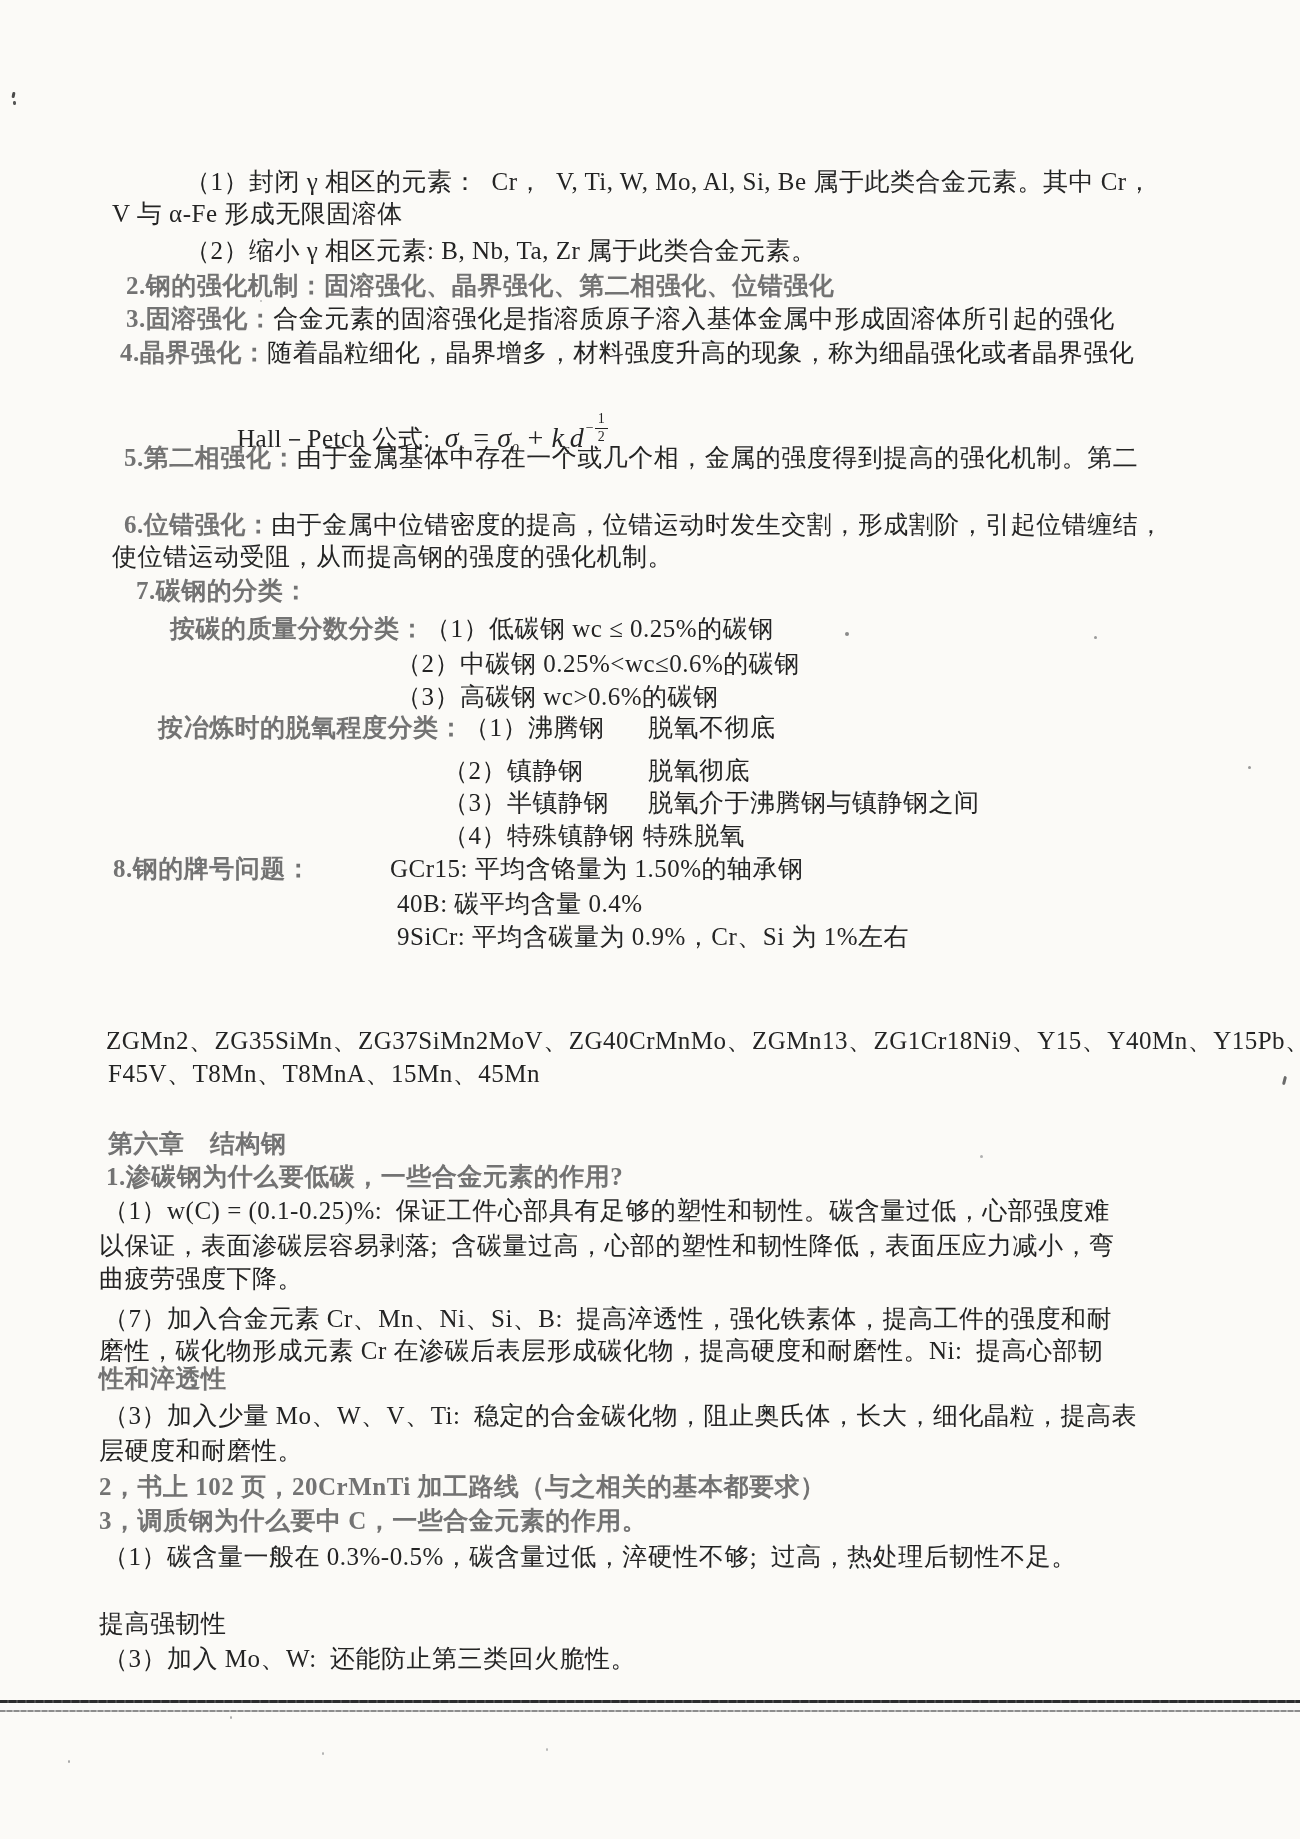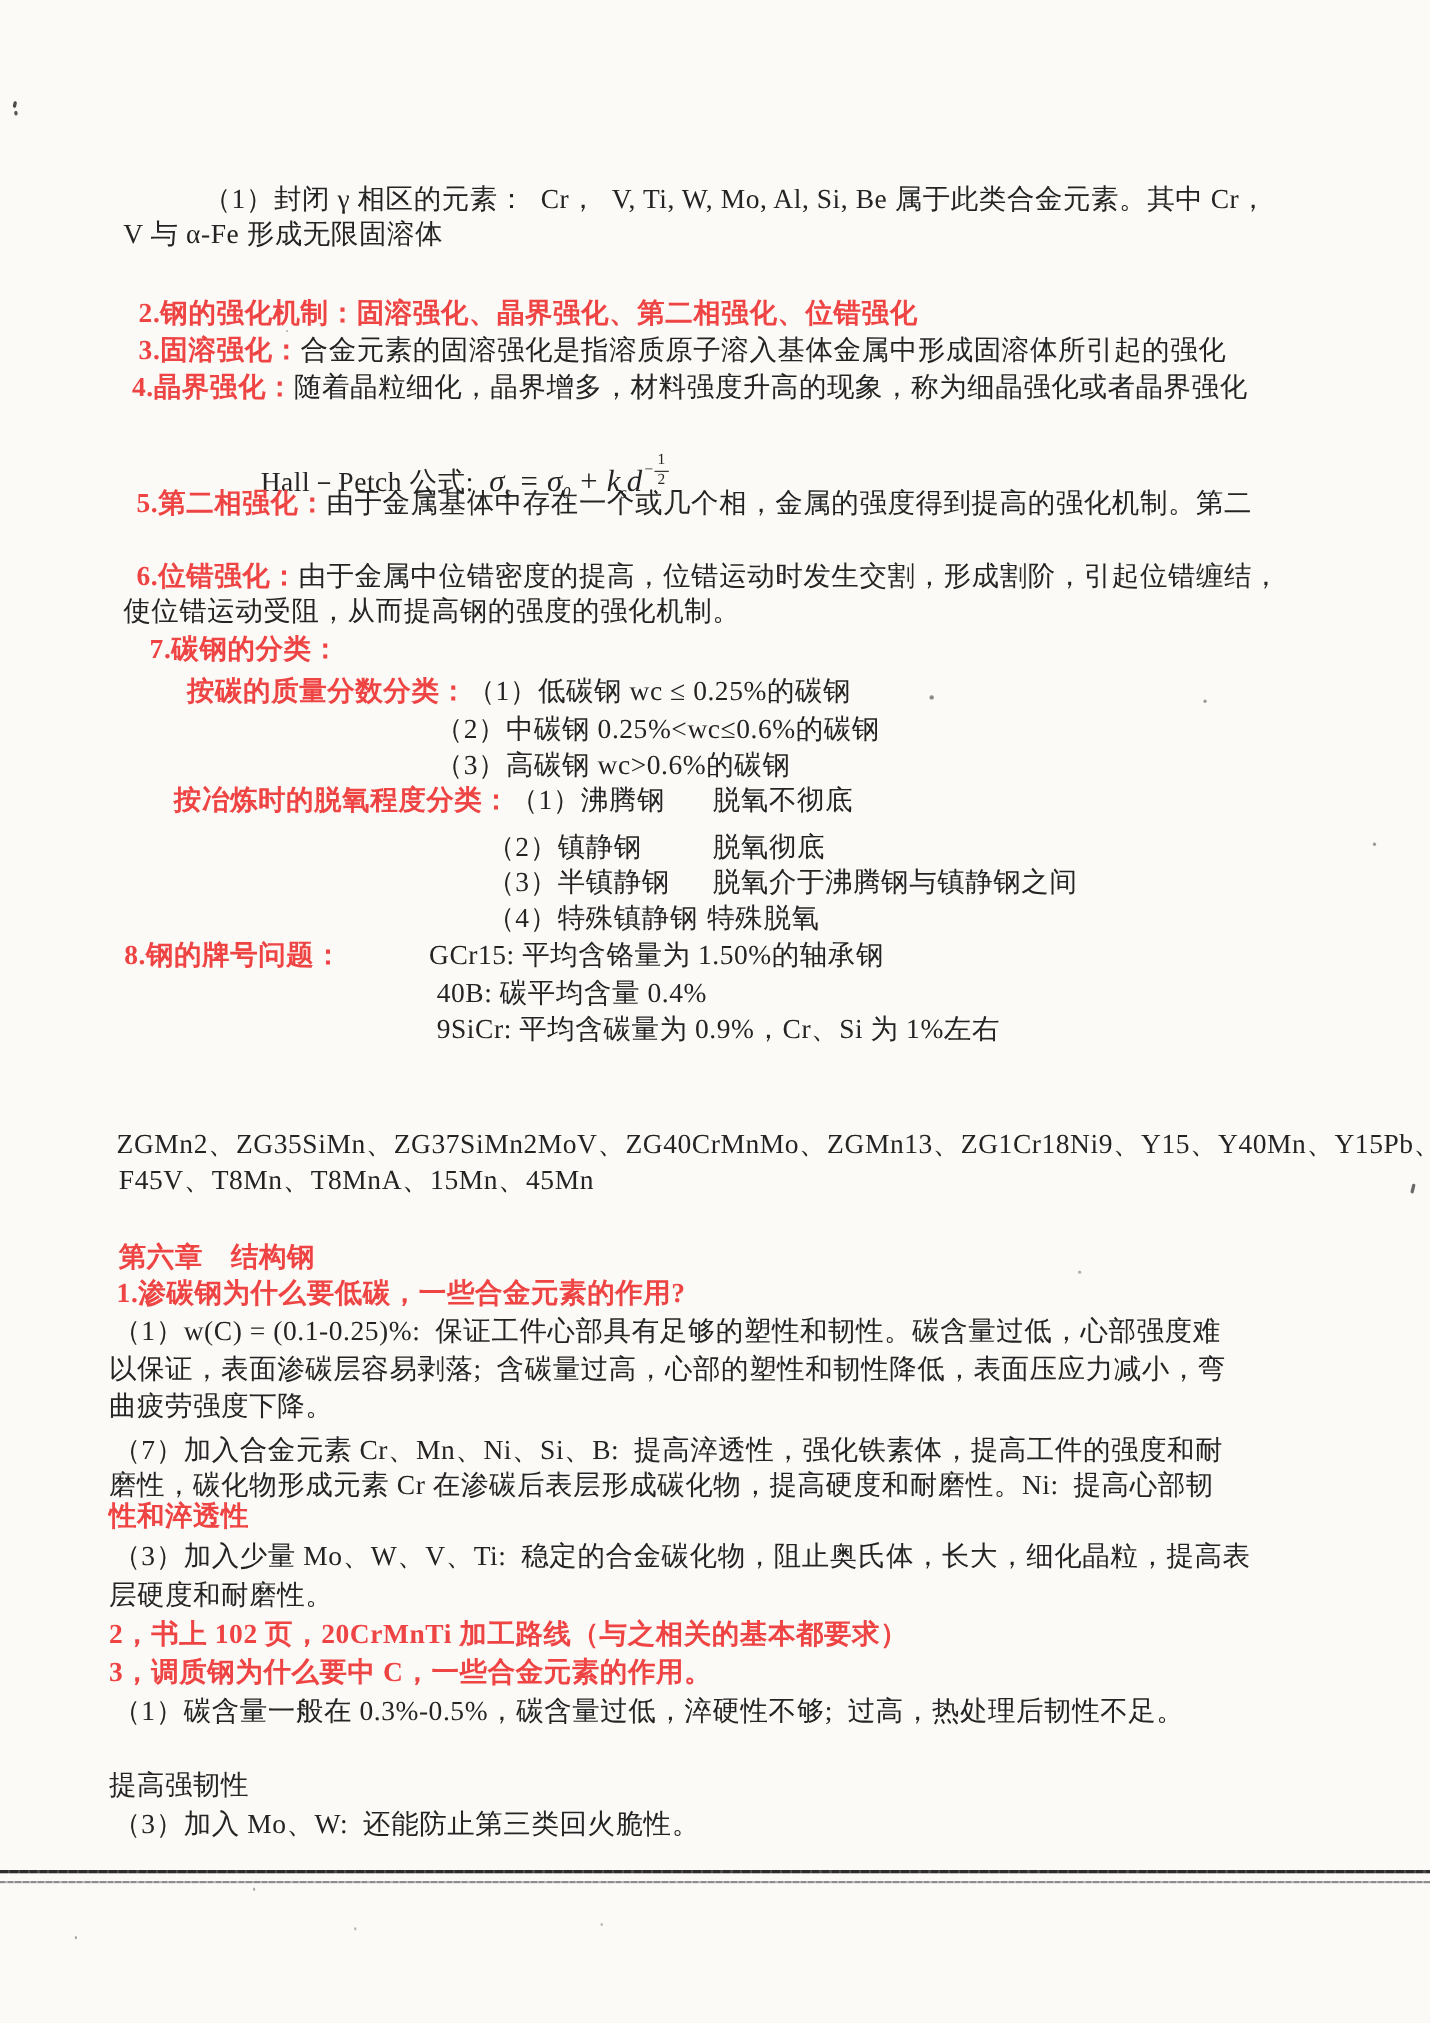--- a/index.html
+++ b/index.html
@@ -13,21 +13,21 @@
     color:#1f1f1f;
   }
   .line{
     position:absolute;
     font-size:25px;
     line-height:32px;
     white-space:pre;
     letter-spacing:0.5px;
     color:#242424;
   }
-  .b, .line .lbl{font-weight:700;color:#ef4444;}
+  .b, .line .lbl{font-weight:700;color:#737373;}
   .col2{position:absolute;top:0;}
   
   .formula{font-size:25px;}
   .formula .math{font-style:italic;font-size:28px;letter-spacing:0;}
   .formula .math sub{font-size:15px;font-style:italic;}
   .formula .pfx{font-style:normal;margin-right:14px;}
   .exp{
     display:inline-flex;align-items:center;
     transform:translateY(-15px);
     font-size:14px;font-style:normal;margin-left:2px;
@@ -43,20 +43,21 @@
   
   .speck{position:absolute;border-radius:50%;}
 </style>
 </head>
 <body>
 
 <div class="page">
 
   <div class="line" style="left:185px;top:166px;"><span>（1）封闭 γ 相区的元素：  Cr，  V, Ti, W, Mo, Al, Si, Be 属于此类合金元素。其中 Cr，</span></div>
   <div class="line" style="left:112px;top:198px;"><span>V 与 α-Fe 形成无限固溶体</span></div>
+  <div class="line" style="left:185px;top:235px;"><span>（2）缩小 γ 相区元素: B, Nb, Ta, Zr 属于此类合金元素。</span></div>
   <div class="line b" style="left:126px;top:270px;"><span>2.钢的强化机制：固溶强化、晶界强化、第二相强化、位错强化</span></div>
   <div class="line" style="left:126px;top:303px;"><span class="lbl">3.固溶强化：</span><span>合金元素的固溶强化是指溶质原子溶入基体金属中形成固溶体所引起的强化</span></div>
   <div class="line" style="left:120px;top:337px;"><span class="lbl">4.晶界强化：</span><span>随着晶粒细化，晶界增多，材料强度升高的现象，称为细晶强化或者晶界强化</span></div>
 
   <div class="line formula" style="left:210px;top:390px;">
     <span class="pfx">Hall－Petch 公式:</span><span class="math"><span>σ</span><sub>s</sub><span> = </span><span>σ</span><sub>0</sub><span> + </span><span>k</span><sub>s</sub><span>d</span><span class="exp"><span class="minus">−</span><span class="frac"><span class="num">1</span><span class="den">2</span></span></span></span>
   </div>
 
   <div class="line" style="left:124px;top:442px;"><span class="lbl">5.第二相强化：</span><span>由于金属基体中存在一个或几个相，金属的强度得到提高的强化机制。第二</span></div>
   <div class="line" style="left:124px;top:509px;"><span class="lbl">6.位错强化：</span><span>由于金属中位错密度的提高，位错运动时发生交割，形成割阶，引起位错缠结，</span></div>

